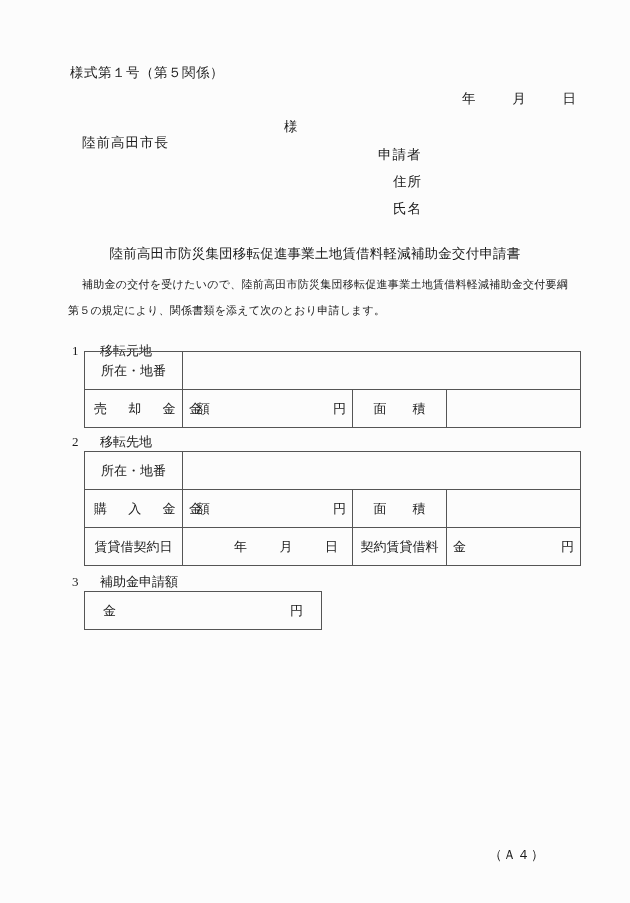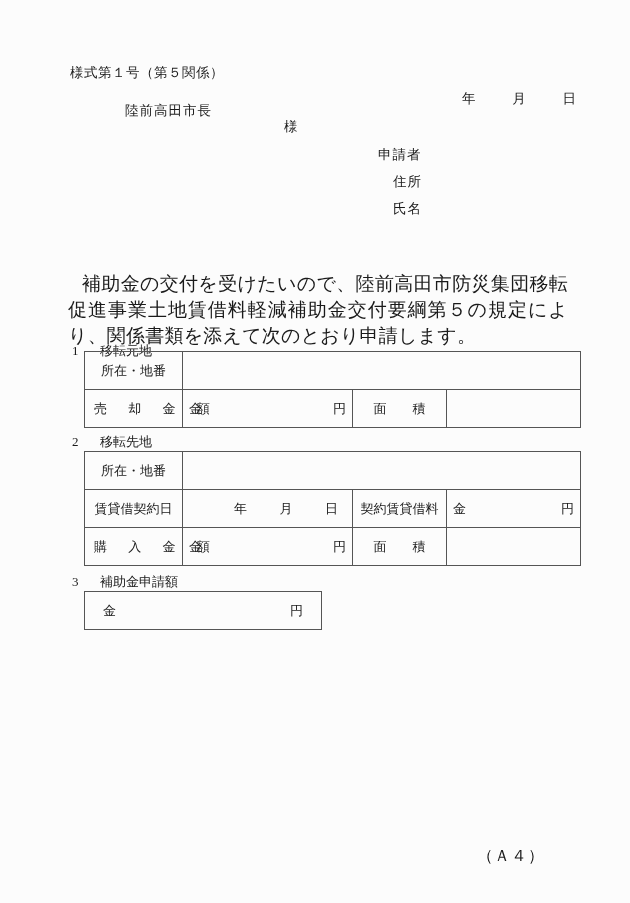--- a/index.html
+++ b/index.html
@@ -23,38 +23,38 @@
 
   
   .abs { position: absolute; white-space: nowrap; }
   .t13 { font-size: 13.5px; line-height: 1; }
 
   
   #form-code      { left: 70px;  top: 66px;  letter-spacing: 0.5px; }
   #date-line      { left: 462px; top: 92px; }
   #date-line span { display: inline-block; }
   .date-gap       { width: 30px; }
-  #addressee      { left: 82px;  top: 104px; letter-spacing: 1px; margin-left: 43px; }
+  #addressee      { left: 82px;  top: 136px; letter-spacing: 1px; }
   #addressee-hon  { left: 284px; top: 120px; }
   #applicant-role { left: 378px; top: 148px; letter-spacing: 1px; }
   #applicant-addr { left: 393px; top: 175px; letter-spacing: 1px; }
   #applicant-name { left: 393px; top: 202px; letter-spacing: 1px; }
 
   
   #doc-title {
     left: 0; top: 247px; width: 630px;
     text-align: center;
     white-space: nowrap;
     letter-spacing: 0.2px;
   }
   #body-para {
     position: absolute;
     left: 68px; top: 271px;
     width: 500px;
-    font-size: 19px;
+    font-size: 11px;
     line-height: 26px;
     text-indent: 14px;
     text-align: justify;
     letter-spacing: 0.2px;
   }
 
   
   .sec-head { position: absolute; font-size: 13px; white-space: nowrap; }
   .sec-head .num { display: inline-block; width: 28px; }
   #sec1-head { left: 72px; top: 333px; margin-top: 9px; }
@@ -96,21 +96,21 @@
     left: 78px; top: 818px;
     font-size: 12px;
     white-space: nowrap;
   }
   #footnote .note-mark { display: inline-block; width: 36px; }
   #paper-size {
     position: absolute;
     left: 0; top: 846px;
     width: 545px;
     text-align: right;
-    font-size: 16px;
+    font-size: 13px;
     letter-spacing: 1px;
   }
 </style>
 </head>
 <body>
 
 <div class="page">
 
   <div class="abs t13" id="form-code">様式第１号（第５関係）</div>
 
@@ -122,20 +122,21 @@
     <span>日</span>
   </div>
 
   <div class="abs t13" id="addressee">陸前高田市長</div>
   <div class="abs t13" id="addressee-hon">様</div>
 
   <div class="abs t13" id="applicant-role">申請者</div>
   <div class="abs t13" id="applicant-addr">住所</div>
   <div class="abs t13" id="applicant-name">氏名</div>
 
+  <div class="abs t13" id="doc-title">陸前高田市防災集団移転促進事業土地賃借料軽減補助金交付申請書</div>
 
   <div id="body-para">補助金の交付を受けたいので、陸前高田市防災集団移転促進事業土地賃借料軽減補助金交付要綱第５の規定により、関係書類を添えて次のとおり申請します。</div>
 
   <div class="sec-head" id="sec1-head">
     <span class="num">1</span><span>移転元地</span>
   </div>
 
   <table class="form-table" id="table-origin">
     <colgroup>
       <col style="width:98px">
@@ -172,47 +173,47 @@
         <col style="width:170px">
         <col style="width:94px">
         <col style="width:134px">
     </colgroup>
     <tbody>
       <tr>
         <td class="lbl-center">所在・地番</td>
         <td colspan="3"></td>
       </tr>
       <tr>
+        <td class="spread4">購 入 金 額</td>
+        <td>
+          <div class="money">
+            <span>金</span>
+            <span>円</span>
+          </div>
+        </td>
+        <td class="spread-area">面　　積</td>
+        <td></td>
+      </tr>
+      <tr>
         <td class="lbl-center">賃貸借契約日</td>
         <td class="ymd pad-r">
           <span class="u">年</span>
           <span class="gap"></span>
           <span class="u">月</span>
           <span class="gap"></span>
           <span class="u">日</span>
         </td>
         <td class="lbl-center" style="padding:0 2px">契約賃貸借料</td>
         <td>
           <div class="money">
             <span>金</span>
             <span>円</span>
           </div>
         </td>
       </tr>
-      <tr>
-        <td class="spread4">購 入 金 額</td>
-        <td>
-          <div class="money">
-            <span>金</span>
-            <span>円</span>
-          </div>
-        </td>
-        <td class="spread-area">面　　積</td>
-        <td></td>
-      </tr>
     </tbody>
   </table>
 
   <div class="sec-head" id="sec3-head">
     <span class="num">3</span><span>補助金申請額</span>
   </div>
 
   <table class="form-table" id="table-amount">
     <tbody>
       <tr>

